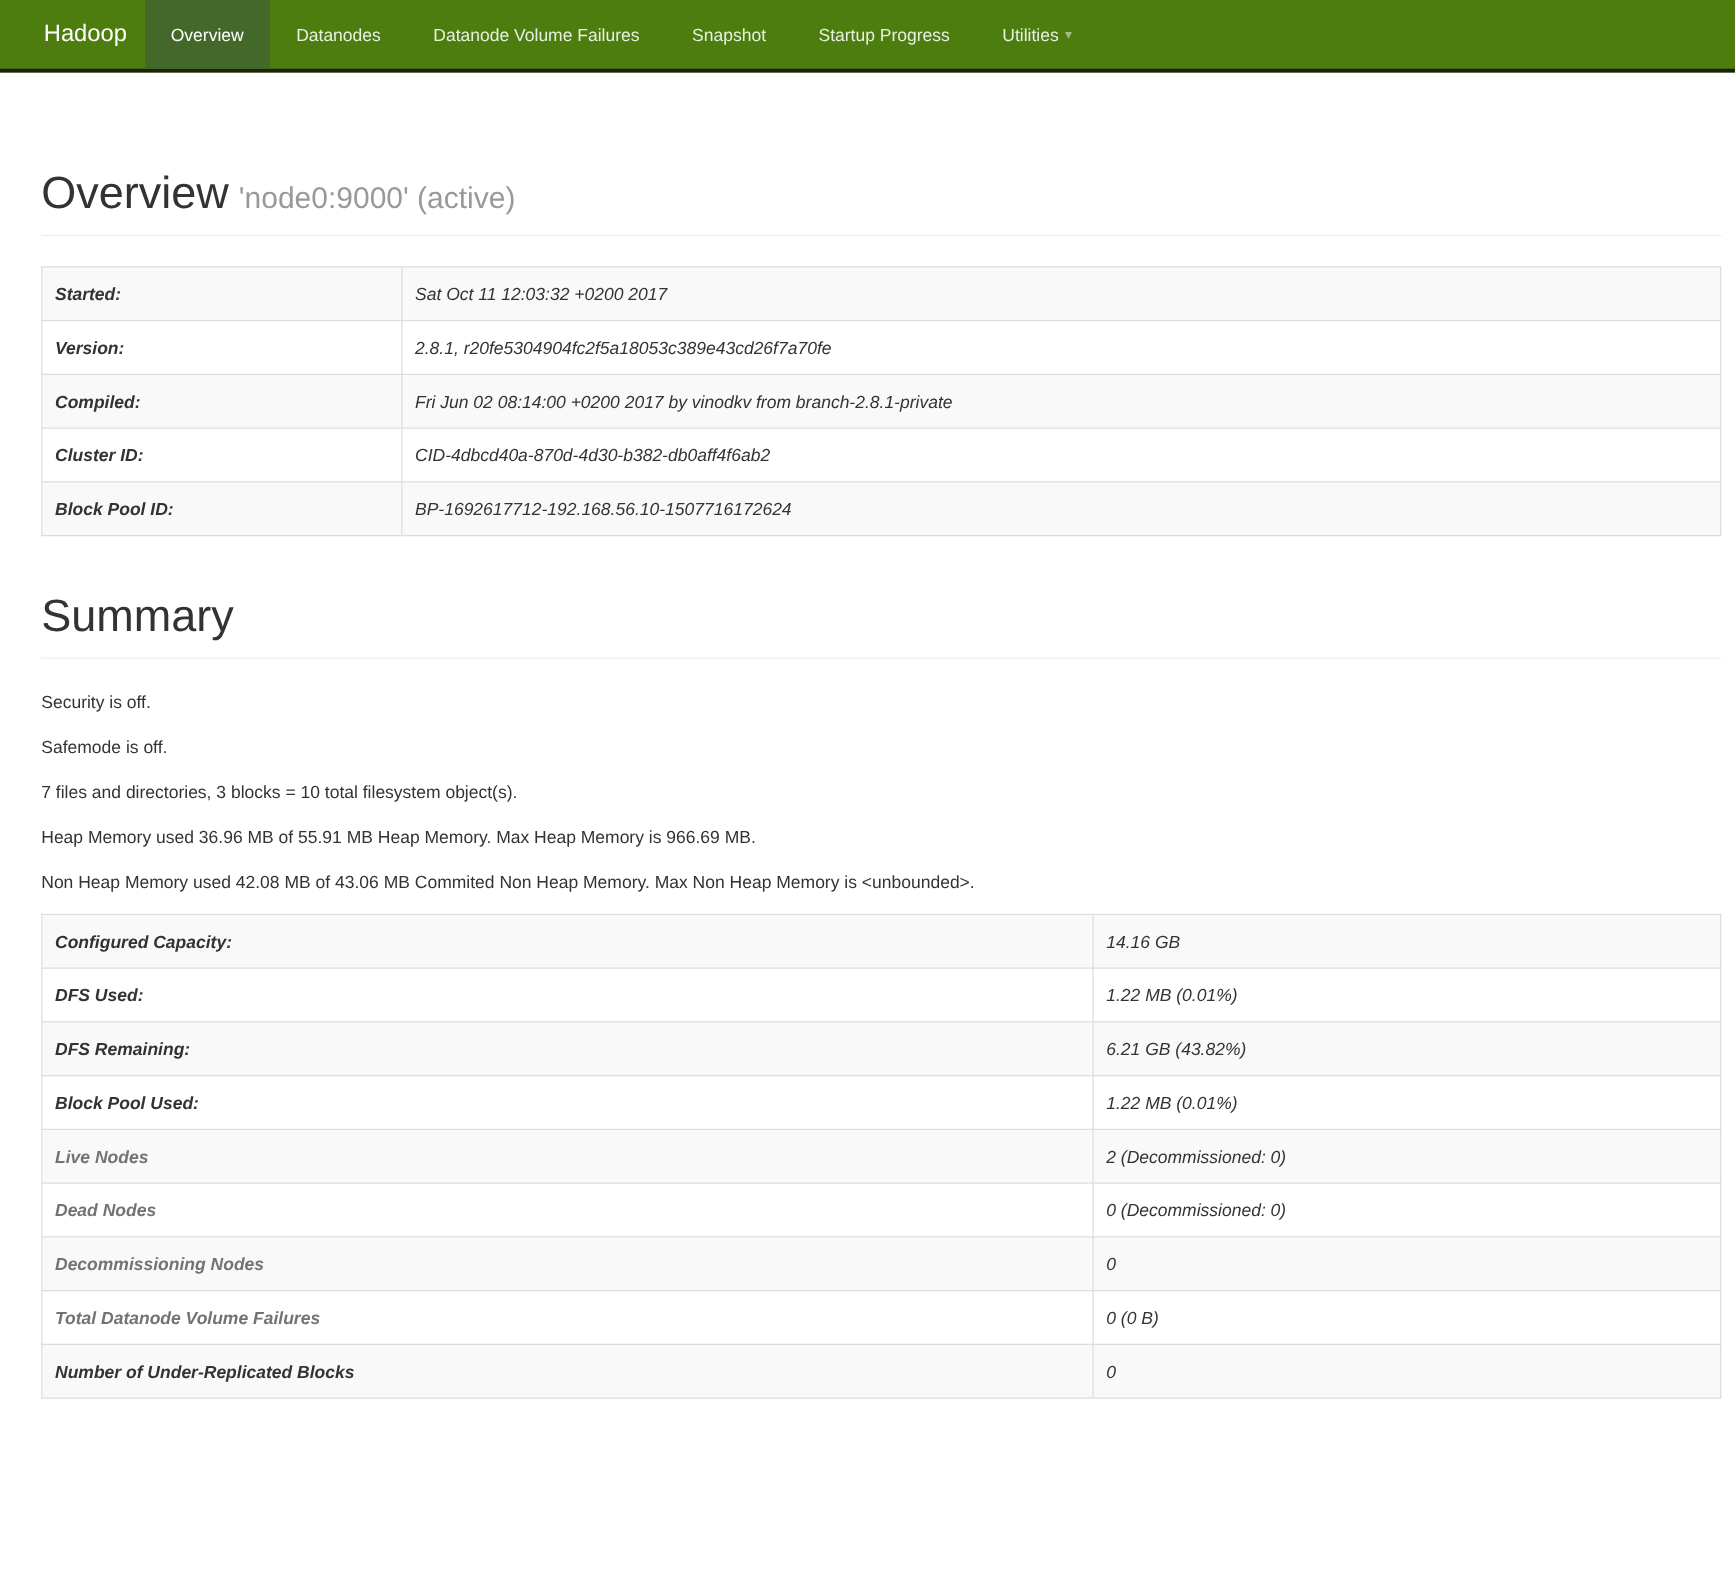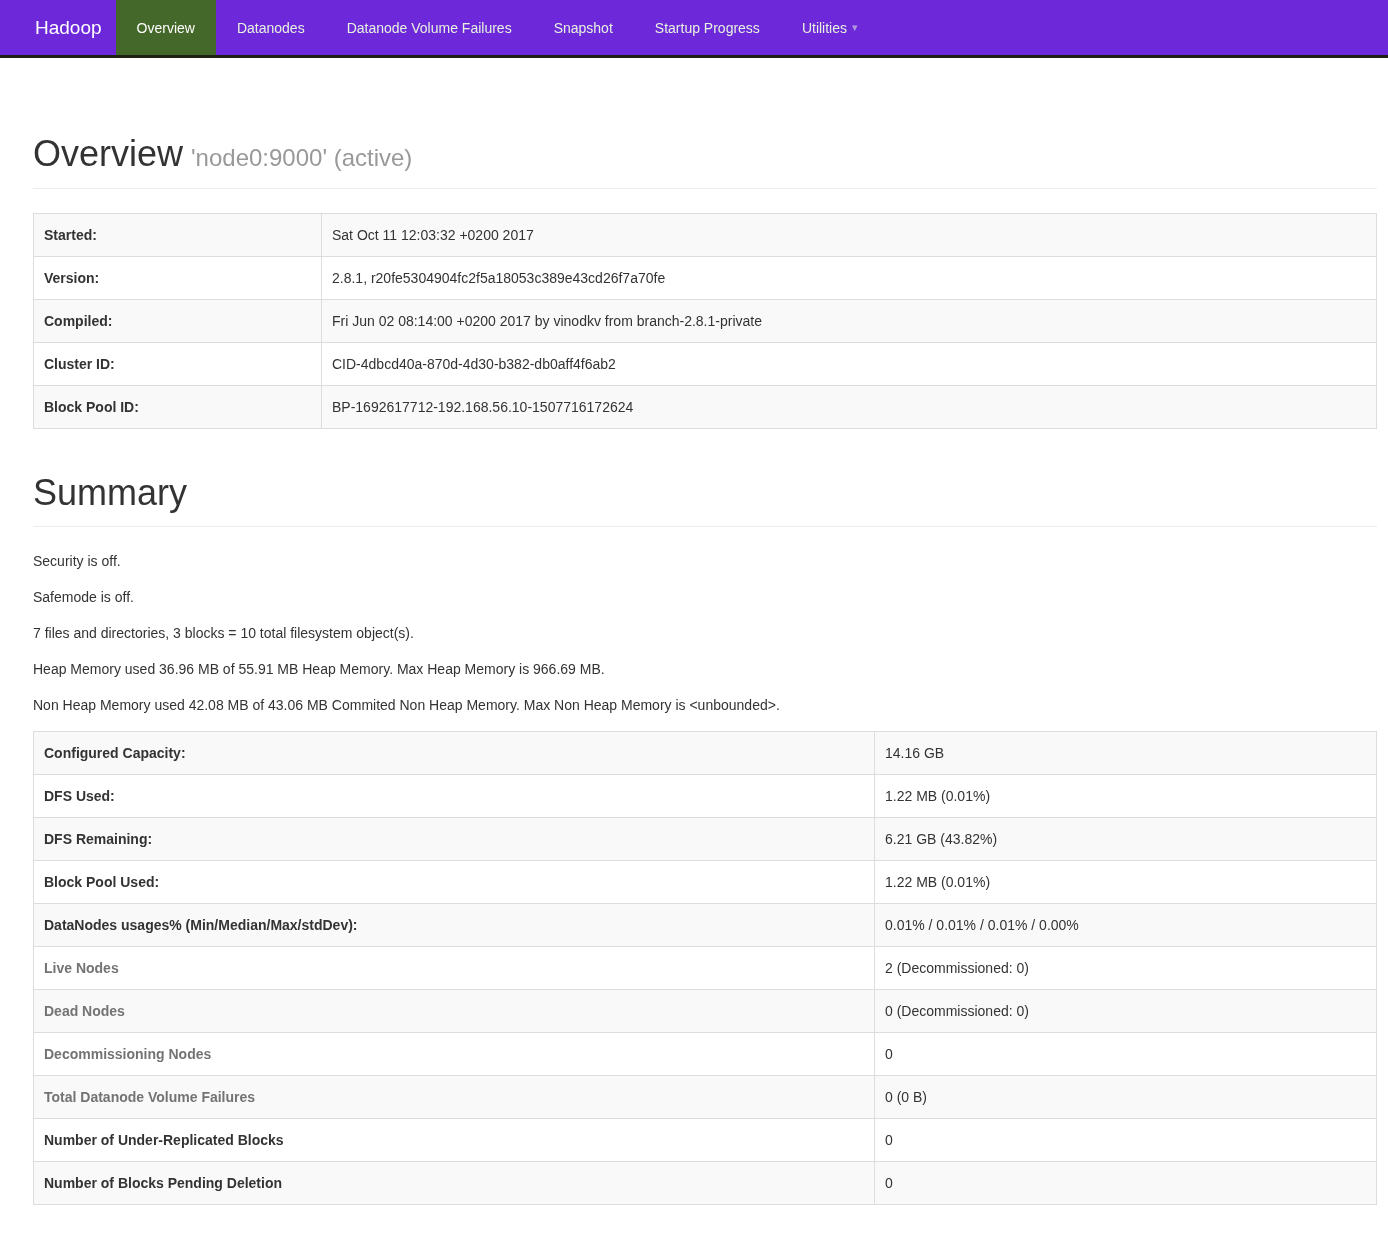--- a/index.html
+++ b/index.html
@@ -12,21 +12,21 @@
     overflow: hidden;
     background: #ffffff;
     font-family: "Liberation Sans", sans-serif;
     font-size: 14px;
     color: #333333;
   }
 
   
   .navbar {
     height: 55px;
-    background: #6d28d9;
+    background: #4d7c0f;
     border-bottom: 3px solid #1d2113;
     display: flex;
     align-items: stretch;
     white-space: nowrap;
   }
   .brand {
     display: flex;
     align-items: center;
     padding: 0 14px 0 35px;
     color: #ffffff;
@@ -101,20 +101,21 @@
     border: 1px solid #dddddd;
     margin-bottom: 20px;
   }
   table.kv th, table.kv td {
     border: 1px solid #dddddd;
     padding: 11px 10px;
     line-height: 20px;
     text-align: left;
     vertical-align: middle;
     font-size: 14px;
+    font-style: italic;
   }
   table.kv th {
     font-weight: bold;
     color: #333333;
   }
   table.kv tbody tr:nth-child(odd) {
     background: #f9f9f9;
   }
   table.info-table th { width: 267px; }
   table.summary-table th { width: 820px; }
@@ -209,43 +210,35 @@
         </tr>
         <tr>
           <th>DFS Remaining:</th>
           <td>6.21 GB (43.82%)</td>
         </tr>
         <tr>
           <th>Block Pool Used:</th>
           <td>1.22 MB (0.01%)</td>
         </tr>
         <tr>
-          <th>DataNodes usages% (Min/Median/Max/stdDev):</th>
-          <td>0.01% / 0.01% / 0.01% / 0.00%</td>
-        </tr>
-        <tr>
           <th><a class="row-link">Live Nodes</a></th>
           <td>2 (Decommissioned: 0)</td>
         </tr>
         <tr>
           <th><a class="row-link">Dead Nodes</a></th>
           <td>0 (Decommissioned: 0)</td>
         </tr>
         <tr>
           <th><a class="row-link">Decommissioning Nodes</a></th>
           <td>0</td>
         </tr>
         <tr>
           <th><a class="row-link">Total Datanode Volume Failures</a></th>
           <td>0 (0 B)</td>
         </tr>
         <tr>
           <th>Number of Under-Replicated Blocks</th>
           <td>0</td>
         </tr>
-        <tr>
-          <th>Number of Blocks Pending Deletion</th>
-          <td>0</td>
-        </tr>
       </tbody>
   </table>
 
 </div>
 
 </body></html>

